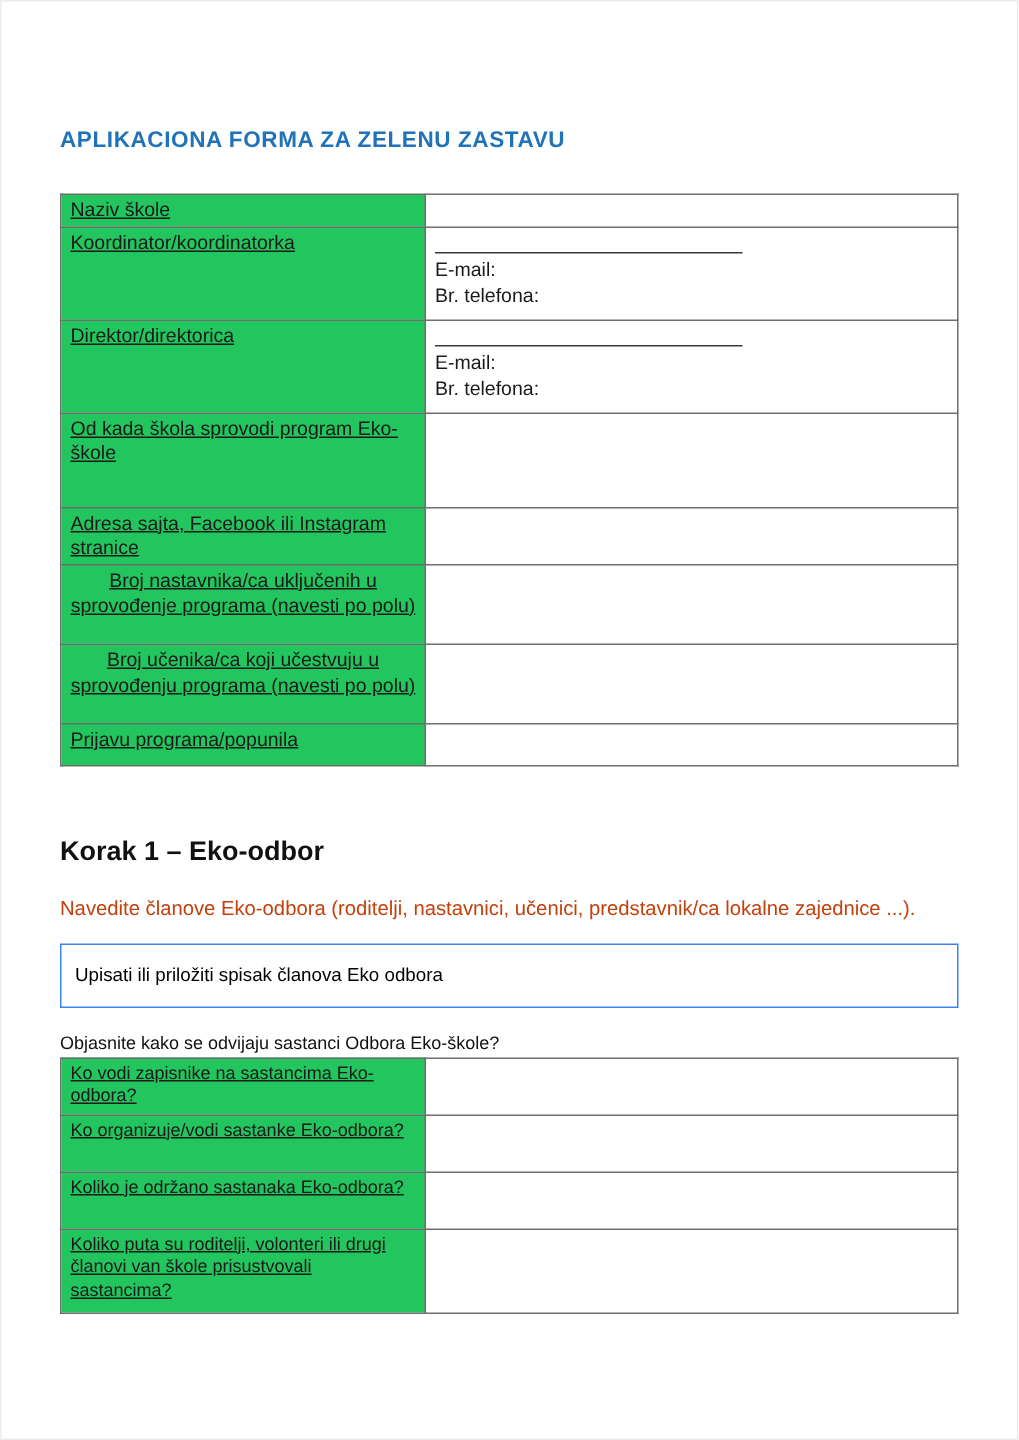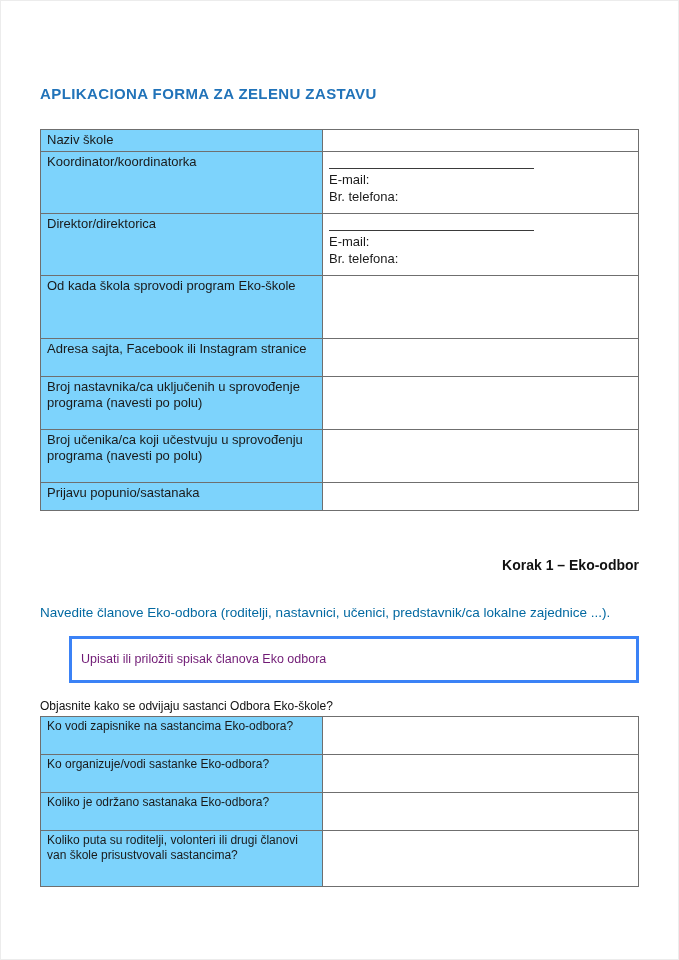--- a/index.html
+++ b/index.html
@@ -25,60 +25,58 @@
     color:#2173B9;
   }
   table { border-collapse:collapse; width:100%; table-layout:fixed; }
   .form-table { margin-top:27px; font-size:13px; }
   .form-table td, .meet-table td {
     border:1px solid #6f6f6f;
     vertical-align:top;
     padding:2px 6px 2px 6px;
     line-height:1.28;
   }
-  td.lbl { background:#7dd3fc; width:282px; }
+  td.lbl { background:#22c55e; width:243px;text-decoration:underline; }
   td.val { background:#ffffff; }
   tr.h20 td { height:20px; }
   tr.h62 td { height:62px; }
   tr.h63 td { height:63px; }
   tr.h38 td { height:38px; }
-  tr.h53 td { height:53px; }
+  tr.h53 td { height:53px;text-align:center; }
   tr.h28 td { height:28px; }
   tr.h56 td { height:56px; }
 
   .contact-cell { padding-top:4px; }
   .blank-line {
     width:205px;
     height:15px;
     border-bottom:1px solid #3a3a3a;
     margin-bottom:2px;
   }
   .contact-line { line-height:17px; }
 
   .step-heading {
     margin-top:46px;
-    font-size:14px;
+    font-size:18px;
     font-weight:bold;
     color:#111;
-    text-align:right;
   }
   .intro-paragraph {
-    margin-top:30px;
+    margin-top:18px;
     font-size:13.5px;
     line-height:1.55;
     text-align:justify;
-    color:#0369a1;
+    color:#c2410c;
   }
   .note-box {
     margin-top:12px;
-    border:3px solid #3b82f6;
+    border:1px solid #3b82f6;
     padding:13px 9px 14px 9px;
     font-size:12.5px;
-    color:#701a75;
-    margin-left:29px;
+    color:#000000;
   }
   .question-line {
     margin-top:16px;
     margin-bottom:3px;
     font-size:12px;
     color:#111;
   }
   .meet-table { font-size:12px; }
 </style>
 </head>
@@ -120,21 +118,21 @@
     </tr>
     <tr class="h53">
       <td class="lbl">Broj nastavnika/ca uključenih u sprovođenje programa (navesti po polu)</td>
       <td class="val"></td>
     </tr>
     <tr class="h53">
       <td class="lbl">Broj učenika/ca koji učestvuju u sprovođenju programa (navesti po polu)</td>
       <td class="val"></td>
     </tr>
     <tr class="h28">
-      <td class="lbl">Prijavu popunio/sastanaka</td>
+      <td class="lbl">Prijavu programa/popunila</td>
       <td class="val"></td>
     </tr>
   </tbody>
     </table>
 
   <div class="step-heading">Korak 1 – Eko-odbor</div>
 
   <div class="intro-paragraph">Navedite članove Eko-odbora (roditelji, nastavnici, učenici, predstavnik/ca lokalne zajednice ...).</div>
 
   <div class="note-box">

